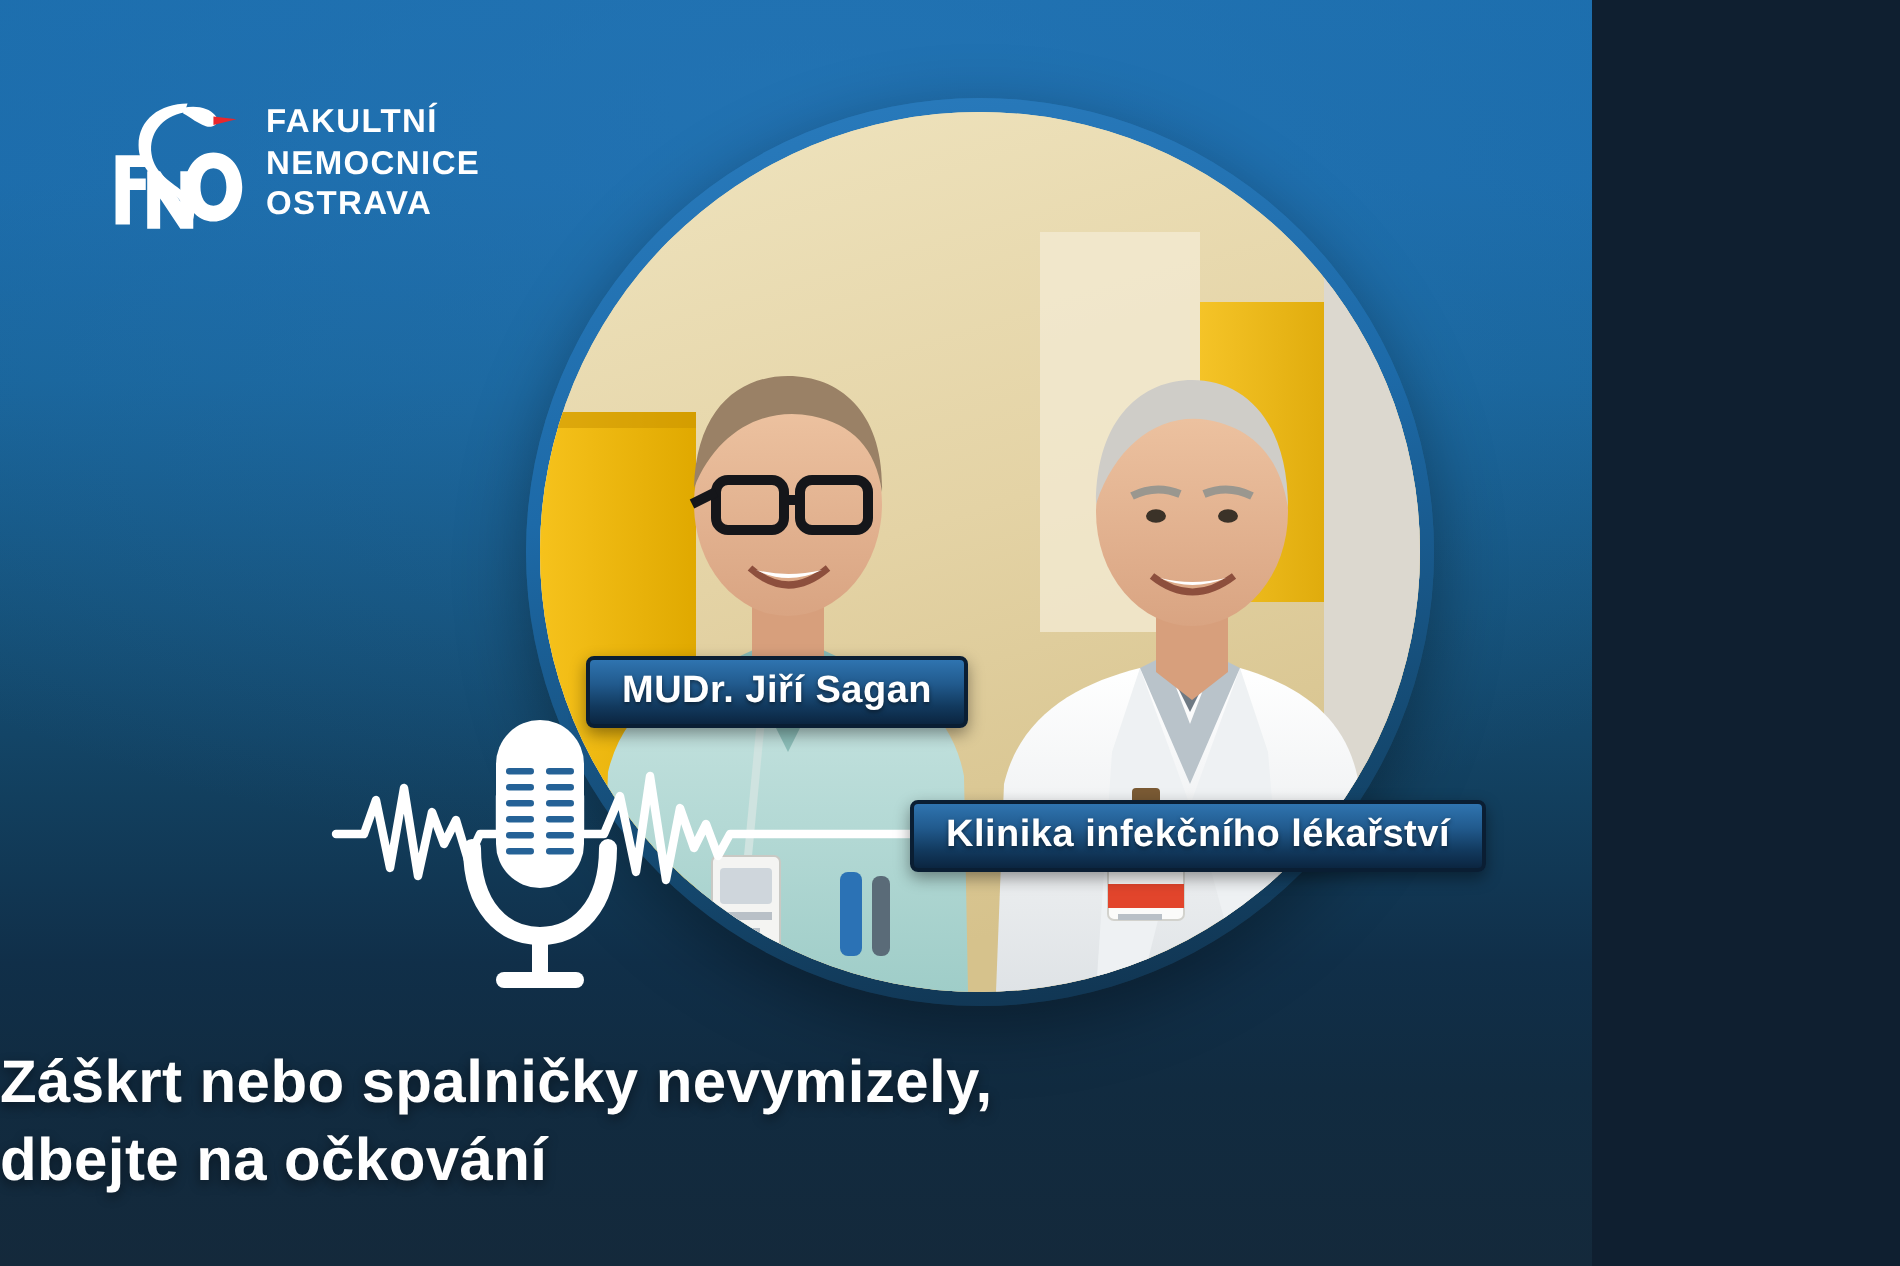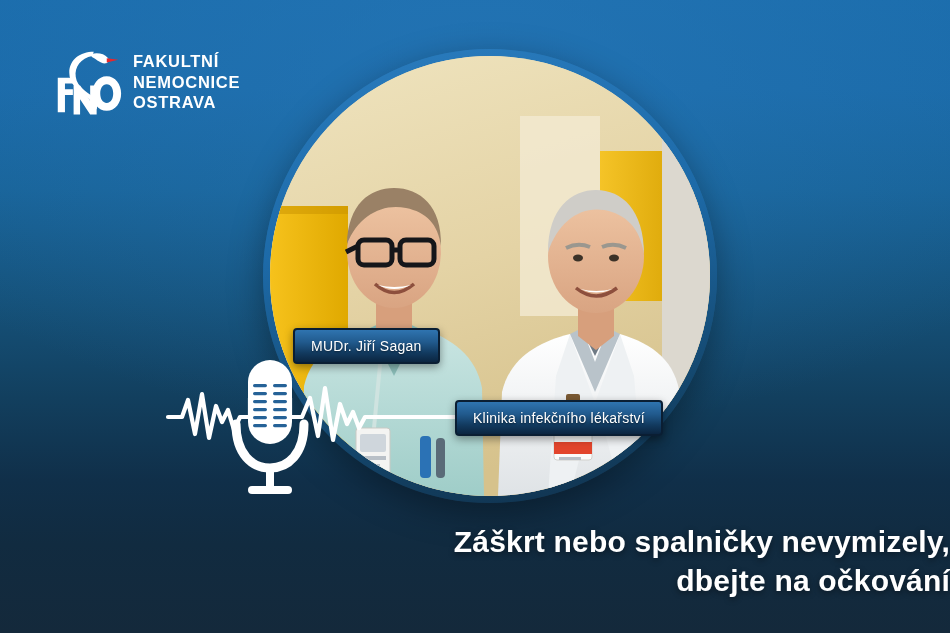--- a/index.html
+++ b/index.html
@@ -4,21 +4,21 @@
 <style>
   html, body {
     margin: 0;
     padding: 0;
     background: #0f1f30;
   }
   * { box-sizing: border-box; }
 
   .poster {
     position: relative;
-    width: 950px;
+    width: 796px;
     height: 633px;
     overflow: hidden;
     font-family: "Liberation Sans", sans-serif;
     background:
       radial-gradient(ellipse 1100px 620px at 50% 8%, rgba(40,120,185,0.55) 0%, rgba(40,120,185,0.0) 62%),
       linear-gradient(180deg,
         #1a6cab 0%,
         #1a6aa8 14%,
         #186398 30%,
         #155179 48%,
@@ -86,38 +86,38 @@
     position: absolute;
     display: flex;
     align-items: center;
     justify-content: center;
     padding: 16px 16px;
     height: 30px;
     border-radius: 4px;
     border: 2px solid #0a1e33;
     background: linear-gradient(180deg, #2f74b0 0%, #215a8d 38%, #123a5f 72%, #0b2540 100%);
     color: #ffffff;
-    font-size: 14px;
-    font-weight: normal;
+    font-size: 19px;
+    font-weight: bold;
     letter-spacing: 0.25px;
     white-space: nowrap;
     box-shadow: 0 3px 8px rgba(0,0,0,0.40);
     text-shadow: 0 1px 2px rgba(0,0,0,0.5);
   }
   .badge-sagan  { left: 293px; top: 328px; }
   .badge-sirucek{ left: 518px; top: 328px; }
   .badge-klinika{ left: 455px; top: 400px; }
 
   
   .title {
     position: absolute;
     left: 0;
     right: 0;
     top: 522px;
-    text-align: right;
+    text-align: left;
     color: #ffffff;
     font-size: 30px;
     font-weight: bold;
     line-height: 1.30;
     letter-spacing: 0.2px;
     text-shadow: 0 2px 6px rgba(0,0,0,0.45);
     white-space: pre-line;
   }
 </style>
 </head>

